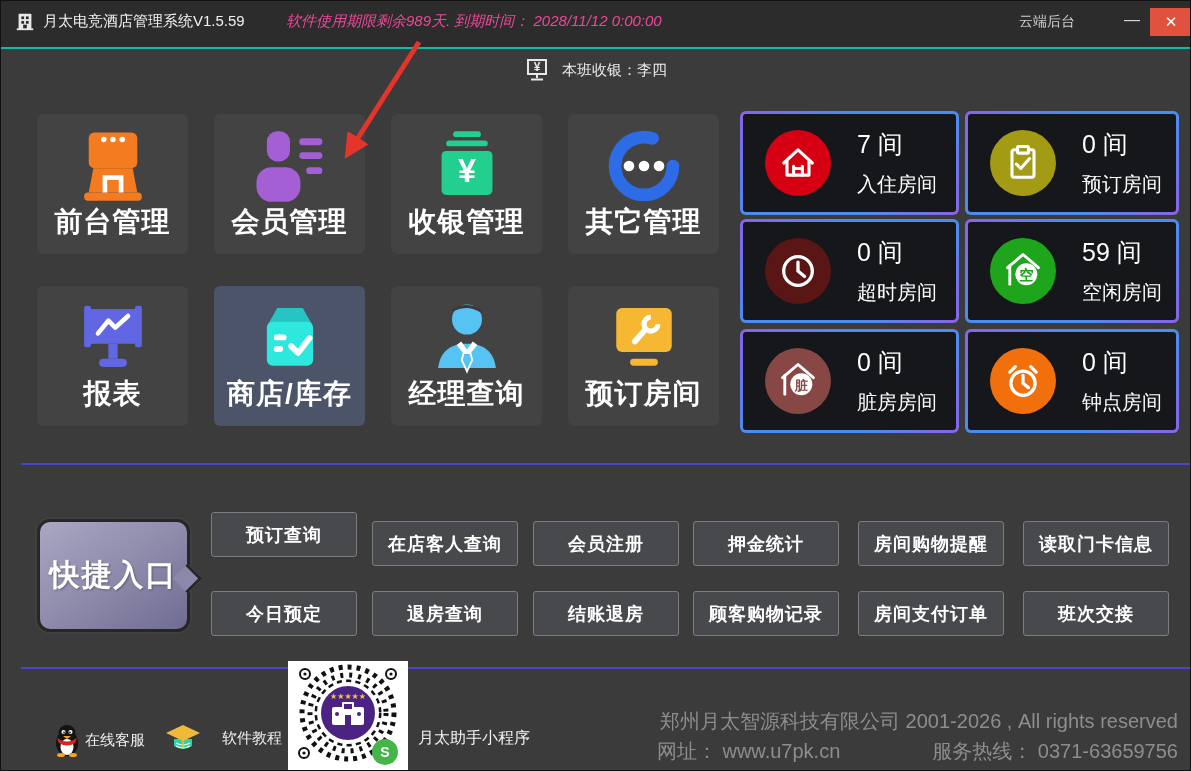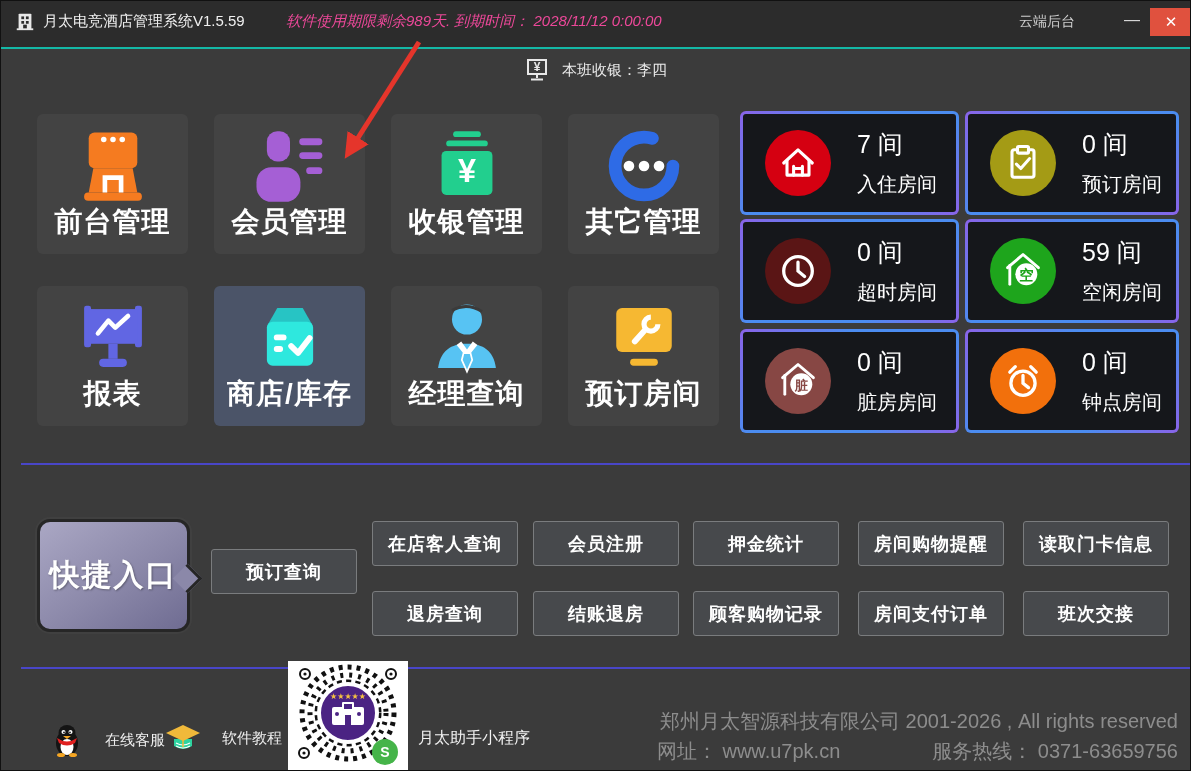--- a/index.html
+++ b/index.html
@@ -28,21 +28,21 @@
   .status-label{color:#fff;font-size:20px;}
   
   .hr-line{position:absolute;left:20px;width:1171px;height:0;border-top:2px solid #4946c8;}
   
   #quick-bubble{position:absolute;left:36px;top:518px;width:153px;height:113px;background:linear-gradient(145deg,#aaa7c4,#8b88a9 55%,#6f6c92);border:3px solid #262626;border-radius:13px;box-shadow:0 0 0 2px #55555533;display:flex;align-items:center;justify-content:center;}
   #quick-bubble::after{content:"";position:absolute;right:-11px;top:46px;width:18px;height:18px;background:#8b88a9;border-right:3px solid #262626;border-top:3px solid #262626;transform:rotate(45deg);}
   #quick-bubble span{color:#fff;font-size:30px;font-weight:bold;letter-spacing:2px;text-shadow:1px 1px 2px #00000055;}
   .qbtn{position:absolute;width:146px;height:45px;background:#47494c;border:1px solid #7a7c7e;border-radius:3px;color:#fff;font-size:18px;font-weight:bold;display:flex;align-items:center;justify-content:center;cursor:pointer;letter-spacing:1px;}
   
   .foot-item-label{color:#eee;font-size:15px;}
-  #foot-online{position:absolute;left:52px;top:722px;display:flex;align-items:center;gap:24px;cursor:pointer;}
+  #foot-online{position:absolute;left:52px;top:722px;display:flex;align-items:center;gap:4px;cursor:pointer;}
   #foot-tutorial{position:absolute;left:163px;top:722px;display:flex;align-items:center;gap:20px;cursor:pointer;}
   #qr-box{position:absolute;left:287px;top:660px;width:120px;height:111px;background:#fff;}
   #mini-label{position:absolute;left:417px;top:727px;color:#f2f2f2;font-size:16px;}
   #copyright{position:absolute;right:12px;top:705px;color:#8d8d8d;font-size:20px;text-align:right;line-height:30px;}
   #copyright .gap{display:inline-block;width:92px;}
   
   #arrow-overlay{position:absolute;left:300px;top:33px;width:150px;height:140px;z-index:20;pointer-events:none;}
 </style>
 </head>
 <body>
@@ -292,27 +292,28 @@
     </div>
   </div>
 
   <div class="hr-line" style="top:462px;"></div>
   <div class="hr-line" style="top:666px;"></div>
 
   <div id="quick-bubble">
     <span>快捷入口</span>
   </div>
 
-  <div class="qbtn" style="left:210px;top:548px;">预订查询</div>
+  <div class="qbtn" style="left:210px;top:511px;">预订查询</div>
   <div class="qbtn" style="left:371px;top:520px;">在店客人查询</div>
   <div class="qbtn" style="left:532px;top:520px;">会员注册</div>
   <div class="qbtn" style="left:692px;top:520px;">押金统计</div>
   <div class="qbtn" style="left:857px;top:520px;">房间购物提醒</div>
   <div class="qbtn" style="left:1022px;top:520px;">读取门卡信息</div>
 
+  <div class="qbtn" style="left:210px;top:590px;">今日预定</div>
   <div class="qbtn" style="left:371px;top:590px;">退房查询</div>
   <div class="qbtn" style="left:532px;top:590px;">结账退房</div>
   <div class="qbtn" style="left:692px;top:590px;">顾客购物记录</div>
   <div class="qbtn" style="left:857px;top:590px;">房间支付订单</div>
   <div class="qbtn" style="left:1022px;top:590px;">班次交接</div>
 
   <div id="foot-online">
     <svg width="28" height="34" viewBox="0 0 28 34">
       <ellipse cx="14" cy="20" rx="11" ry="13" fill="#141414"></ellipse>
       <ellipse cx="14" cy="10" rx="8.5" ry="8" fill="#141414"></ellipse>

